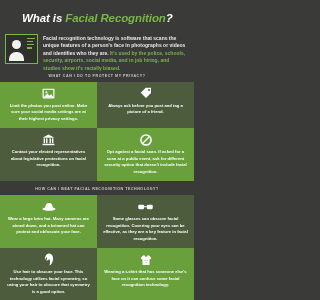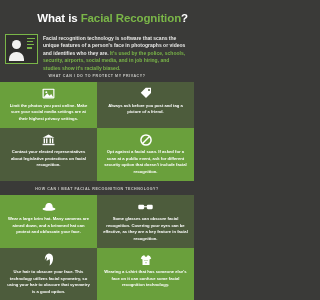--- a/index.html
+++ b/index.html
@@ -11,24 +11,25 @@
   }
   .poster {
     width: 194px; height: 300px;
     background: #3a3a38;
     display: flex; flex-direction: column;
     position: relative;
   }
 
   
   .title {
-    text-align: right;
-    padding: 12px 6px 9px 6px;
+    text-align: left;
+    padding: 12px 6px 9px 22px;
     font-size: 11.5px;
     font-weight: bold;
+    font-style: italic;
     color: #ffffff;
     letter-spacing: -0.1px;
     line-height: 1.1;
   }
   .title .hl { color: #7ab648; }
 
   
   .intro {
     display: flex;
     align-items: flex-start;

